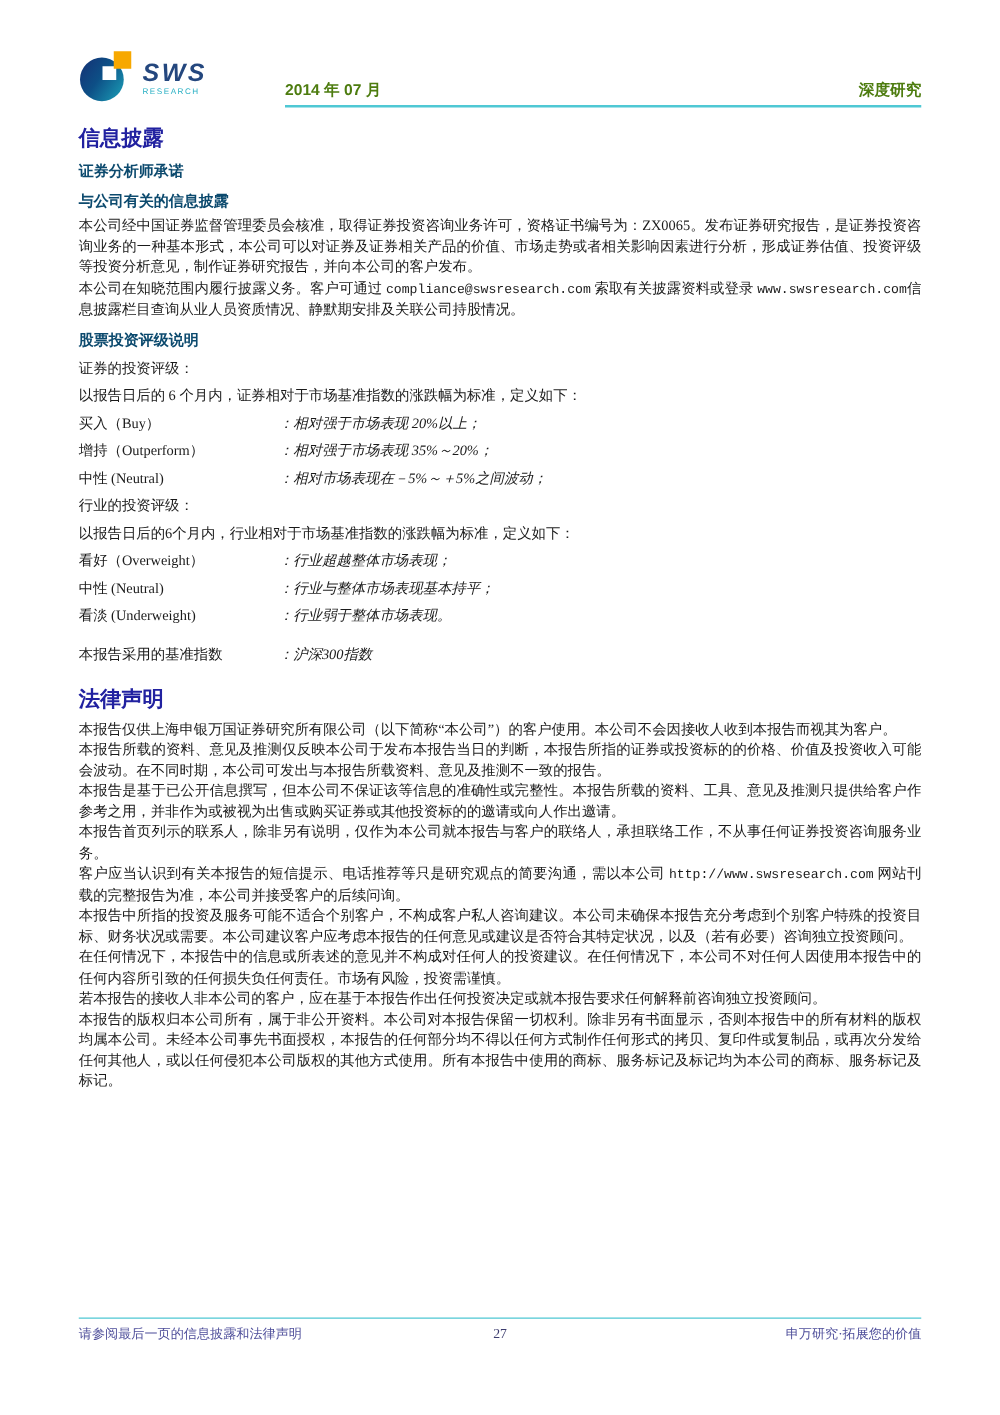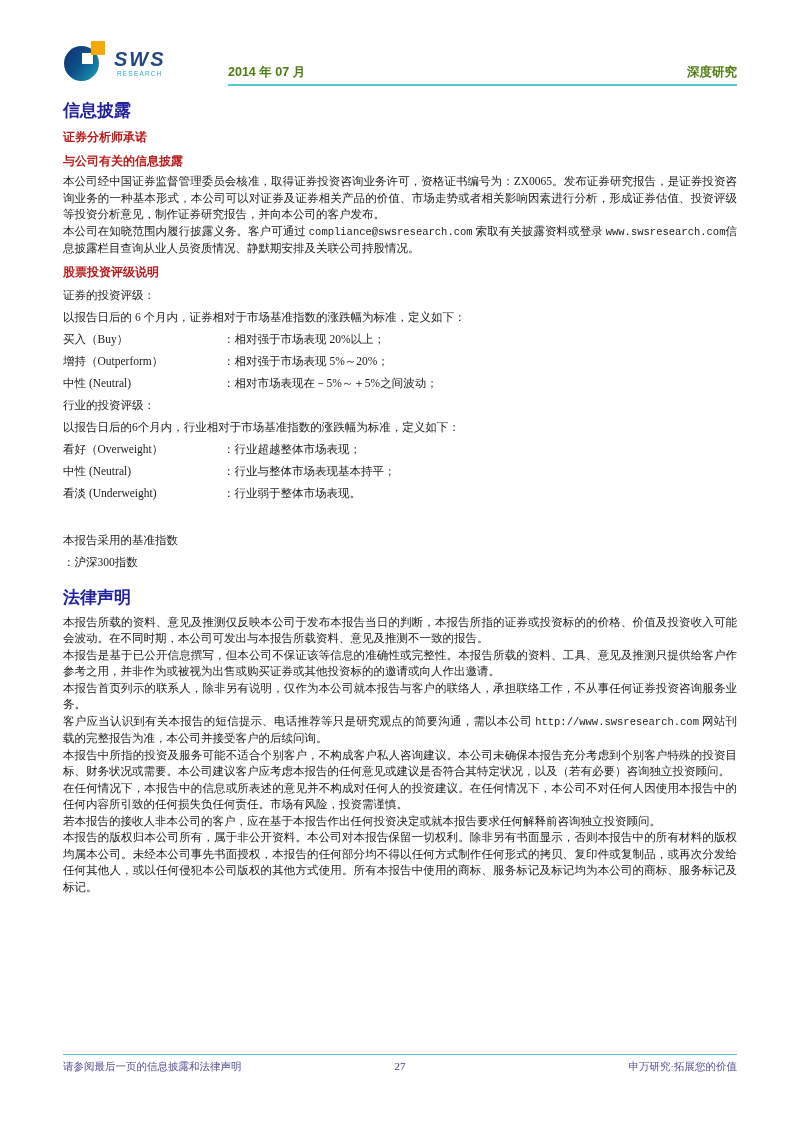--- a/index.html
+++ b/index.html
@@ -4,51 +4,51 @@
 <style>
   html,body{margin:0;padding:0;}
   body{
     width:800px;height:1132px;background:#ffffff;position:relative;overflow:hidden;
     font-family:"Liberation Serif",serif;color:#1a1a1a;
   }
   .page{position:absolute;top:0;left:0;right:0;bottom:0;padding:38px 63px 0 63px;box-sizing:border-box;}
 
   
   .header{display:flex;align-items:flex-end;height:48px;}
-  .logo{width:165px;display:flex;align-items:center;flex-shrink:0;text-align:center;}
+  .logo{width:165px;display:flex;align-items:center;flex-shrink:0;}
   .logo-mark{position:relative;width:46px;height:46px;flex-shrink:0;}
   .logo-circle{position:absolute;left:1px;top:6px;width:35px;height:35px;border-radius:50%;
     background:linear-gradient(125deg,#123a7a 15%,#0d4f86 45%,#1a9ab4 95%);}
   .logo-notch{position:absolute;left:19px;top:13px;width:11px;height:11px;background:#ffffff;}
   .logo-square{position:absolute;left:28px;top:1px;width:14px;height:14px;background:#f7a800;}
   .logo-text{margin-left:5px;display:flex;flex-direction:column;line-height:1;}
   .logo-sws{font-family:"Liberation Sans",sans-serif;font-weight:bold;font-style:italic;
     font-size:20px;letter-spacing:2px;color:#24477e;}
   .logo-research{font-family:"Liberation Sans",sans-serif;font-size:6.5px;letter-spacing:1.2px;
     color:#29b0c4;margin-top:2px;}
   .header-bar{flex:1;display:flex;justify-content:space-between;align-items:flex-end;
     border-bottom:2px solid #4fc8d4;padding-bottom:3px;}
   .header-date,.header-doctype{font-family:"Liberation Sans",sans-serif;font-weight:bold;
     font-size:12.5px;color:#4d7c0f;}
 
   
   .section-title{font-family:Liberation Sans, sans-serif;font-weight:bold;font-size:17px;
     color:#2121a0;margin:13px 0 5px 0;}
   .sub-heading{font-family:"Liberation Sans",sans-serif;font-weight:bold;font-size:12px;
-    color:#b91c1c;margin:7px 0 3px 0;}
+    color:#0c4a6e;margin:7px 0 3px 0;}
   p.body{font-size:11.5px;line-height:16.5px;text-align:justify;margin:0;}
   .mono{font-family:"Liberation Mono",monospace;font-size:10.5px;}
 
   
   .ratings{font-size:11.5px;line-height:22px;}
   .rating-line{margin:0;}
   .rating-row{display:flex;}
   .rating-label{width:160px;flex-shrink:0;}
-  .rating-desc{flex:1;}
-  .benchmark-row{display:flex;margin-top:25px;flex-direction:column;}
+  .rating-desc{flex:1;font-style:italic;}
+  .benchmark-row{display:flex;margin-top:9px;}
 
   
   .footer{position:absolute;left:63px;right:63px;bottom:58px;border-top:1.5px solid #4fc8d4;
     padding-top:5px;display:flex;justify-content:space-between;align-items:baseline;
     font-size:10.5px;color:#4e4e9a;}
   .footer-left{width:300px;text-align:left;}
   .footer-page{width:80px;text-align:center;color:#3c3c6e;font-size:11px;}
   .footer-right{width:300px;text-align:right;}
 </style>
 </head>
@@ -86,21 +86,21 @@
   <div class="ratings">
     <div class="rating-line">证券的投资评级：</div>
     <div class="rating-line">以报告日后的 6 个月内，证券相对于市场基准指数的涨跌幅为标准，定义如下：</div>
 
     <div class="rating-row">
       <span class="rating-label">买入（Buy）</span>
       <span class="rating-desc">：相对强于市场表现 20%以上；</span>
     </div>
     <div class="rating-row">
       <span class="rating-label">增持（Outperform）</span>
-      <span class="rating-desc">：相对强于市场表现 5%～20%；</span>
+      <span class="rating-desc">：相对强于市场表现 35%～20%；</span>
     </div>
     <div class="rating-row">
       <span class="rating-label">中性 (Neutral)</span>
       <span class="rating-desc">：相对市场表现在－5%～＋5%之间波动；</span>
     </div>
 
     <div class="rating-line">行业的投资评级：</div>
     <div class="rating-line">以报告日后的6个月内，行业相对于市场基准指数的涨跌幅为标准，定义如下：</div>
 
     <div class="rating-row">
@@ -117,20 +117,21 @@
     </div>
 
 
     <div class="benchmark-row">
       <span class="rating-label">本报告采用的基准指数</span>
       <span class="rating-desc">：沪深300指数</span>
     </div>
   </div>
 
   <div class="section-title">法律声明</div>
+  <p class="body">本报告仅供上海申银万国证券研究所有限公司（以下简称“本公司”）的客户使用。本公司不会因接收人收到本报告而视其为客户。</p>
   <p class="body">本报告所载的资料、意见及推测仅反映本公司于发布本报告当日的判断，本报告所指的证券或投资标的的价格、价值及投资收入可能会波动。在不同时期，本公司可发出与本报告所载资料、意见及推测不一致的报告。</p>
   <p class="body">本报告是基于已公开信息撰写，但本公司不保证该等信息的准确性或完整性。本报告所载的资料、工具、意见及推测只提供给客户作参考之用，并非作为或被视为出售或购买证券或其他投资标的的邀请或向人作出邀请。</p>
   <p class="body">本报告首页列示的联系人，除非另有说明，仅作为本公司就本报告与客户的联络人，承担联络工作，不从事任何证券投资咨询服务业务。</p>
   <p class="body"><span>客户应当认识到有关本报告的短信提示、电话推荐等只是研究观点的简要沟通，需以本公司 </span><span class="mono">http://www.swsresearch.com</span><span> 网站刊载的完整报告为准，本公司并接受客户的后续问询。</span></p>
   <p class="body">本报告中所指的投资及服务可能不适合个别客户，不构成客户私人咨询建议。本公司未确保本报告充分考虑到个别客户特殊的投资目标、财务状况或需要。本公司建议客户应考虑本报告的任何意见或建议是否符合其特定状况，以及（若有必要）咨询独立投资顾问。</p>
   <p class="body">在任何情况下，本报告中的信息或所表述的意见并不构成对任何人的投资建议。在任何情况下，本公司不对任何人因使用本报告中的任何内容所引致的任何损失负任何责任。市场有风险，投资需谨慎。</p>
   <p class="body">若本报告的接收人非本公司的客户，应在基于本报告作出任何投资决定或就本报告要求任何解释前咨询独立投资顾问。</p>
   <p class="body">本报告的版权归本公司所有，属于非公开资料。本公司对本报告保留一切权利。除非另有书面显示，否则本报告中的所有材料的版权均属本公司。未经本公司事先书面授权，本报告的任何部分均不得以任何方式制作任何形式的拷贝、复印件或复制品，或再次分发给任何其他人，或以任何侵犯本公司版权的其他方式使用。所有本报告中使用的商标、服务标记及标记均为本公司的商标、服务标记及标记。</p>
 
   <div class="footer">

